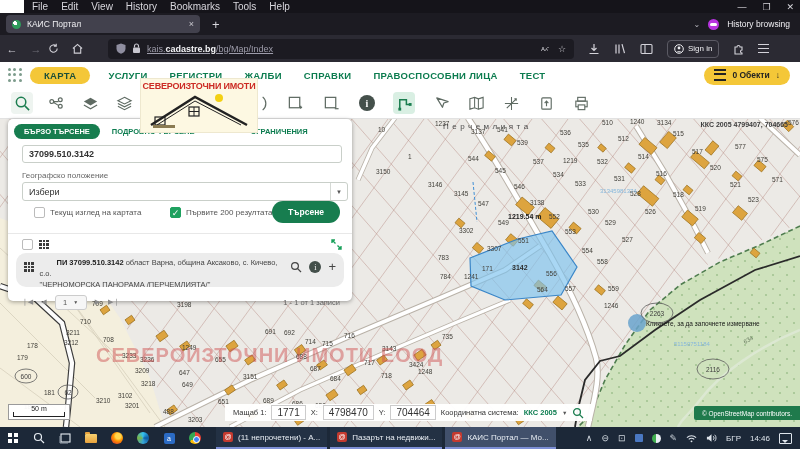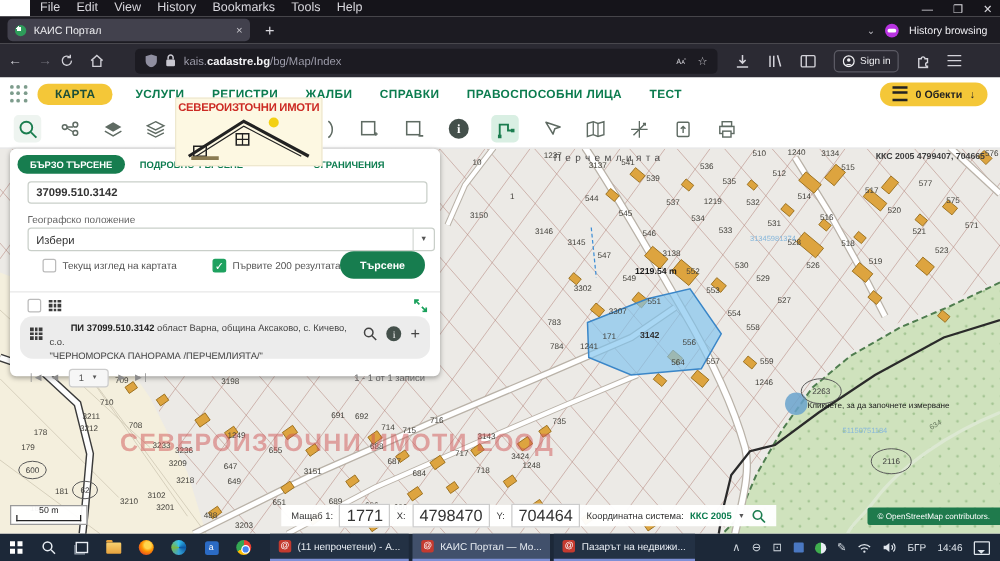--- a/index.html
+++ b/index.html
@@ -14,21 +14,21 @@
   #tab .cl{margin-left:auto;color:#c9c8ce;font-size:9px;}
   #newtab{color:#d8d7dd;font-size:13px;margin-left:12px;}
   #privwrap{margin-left:auto;display:flex;align-items:center;gap:8px;padding-right:10px;color:#f0eff3;font-size:8.5px;}
   #privwrap .chev{color:#b9b8bf;font-size:8px;}
   #privwrap .mask{width:11px;height:11px;border-radius:50%;background:#b833e1;display:inline-block;position:relative;}
   #privwrap .mask:after{content:"";position:absolute;left:2px;top:4px;width:7px;height:3px;border-radius:2px;background:#fff;}
   #navrow{left:0;top:35px;width:800px;height:27px;background:#2b2a33;display:flex;align-items:center;}
   .nbtn{color:#cfced5;font-size:11px;width:24px;text-align:center;}
   .nbtn.dim{color:#6f6e78;}
   #urlpill{margin-left:12px;width:450px;height:20px;background:#1c1b22;border-radius:4px;display:flex;align-items:center;padding:0 8px;gap:6px;}
-  #urlpill .utext{font-size:9px;color:#9d9caa;white-space:nowrap;}
+  #urlpill .utext{font-size:9px;color:#9d9caa;white-space:nowrap;text-decoration:underline;}
   #urlpill .utext b{color:#f4f4f7;font-weight:bold;}
   #urlpill .right{margin-left:auto;display:flex;gap:10px;color:#c9c8ce;font-size:9px;}
   #urlicons{margin-left:14px;display:flex;align-items:center;gap:14px;color:#d4d3da;}
   #signin{border:1px solid #5b5a64;border-radius:4px;height:16px;display:flex;align-items:center;gap:4px;padding:0 6px;font-size:8px;color:#efeff2;}
   svg.ic{display:block;}
   
   #sitehdr{left:0;top:62px;width:800px;height:26px;background:#fff;display:flex;align-items:center;border-bottom:1px solid #eee;z-index:20;}
   #appgrid{width:14px;height:14px;margin:0 8px 0 8px;display:grid;grid-template-columns:repeat(3,1fr);gap:2px;}
   #appgrid i{width:3px;height:3px;border-radius:50%;background:#7d9c8c;}
   .navitem{color:#0c7c4f;font-weight:bold;font-size:9.5px;letter-spacing:.3px;margin-right:22px;white-space:nowrap;}
@@ -79,21 +79,21 @@
   .ml.hl{font-size:7px;font-weight:bold;fill:#2c2c2c;}
   .ml.blu{fill:#86b7dc;font-size:6px;}
   .ml.rot{fill:#6b7d62;font-size:6px;}
   .mcirc{fill:none;stroke:#5a5a5a;stroke-width:.8;}
   .mct{font-size:6.5px;fill:#3c3c3c;text-anchor:middle;}
   #wmark{left:96px;top:344px;z-index:4;font-size:20px;font-weight:bold;color:rgba(208,85,85,.5);letter-spacing:1px;white-space:nowrap;}
   
   #scalebar{left:8px;top:404px;width:62px;height:16px;background:rgba(255,255,255,.95);border:1px solid #9a9a9a;z-index:6;font-size:7px;color:#222;text-align:center;box-sizing:border-box;}
   #scalebar .line{position:absolute;left:4px;right:4px;bottom:2px;height:4px;border-left:1px solid #222;border-right:1px solid #222;border-bottom:1px solid #222;}
   #statusbar{left:225px;top:404px;height:17px;background:rgba(255,255,255,.96);z-index:6;display:flex;align-items:center;gap:5px;padding:0 8px;font-size:7.5px;color:#333;}
-  .stbox{border:1px solid #ccc;background:#fff;padding:1px 5px;font-size:13px;color:#333;}
+  .stbox{border:1px solid #ccc;background:#fff;padding:1px 5px;font-size:10px;color:#333;}
   #crsval{color:#0c7c4f;font-weight:bold;}
   #osm{right:0;top:406px;height:14px;background:#1f7a4c;color:#fff;font-size:6.5px;display:flex;align-items:center;padding:0 8px;z-index:6;border-radius:2px 0 0 2px;}
   
   #taskbar{left:0;top:427px;width:800px;height:22px;background:#1c2838;z-index:50;display:flex;align-items:center;}
   .tkb{width:26px;height:22px;display:flex;align-items:center;justify-content:center;}
   .startgrid{display:grid;grid-template-columns:1fr 1fr;gap:1.5px;}
   .startgrid i{width:4.5px;height:4.5px;background:#fff;}
   .folder{width:12px;height:9px;background:linear-gradient(#f7d070,#e8a33d);border-radius:1px;position:relative;}
   .folder:before{content:"";position:absolute;left:0;top:-2px;width:5px;height:2px;background:#e8a33d;border-radius:1px 1px 0 0;}
   .ffx{width:12px;height:12px;border-radius:50%;background:radial-gradient(circle at 60% 35%,#ffd54d 0 25%,#ff9500 45%,#e8541f 75%);}
@@ -779,27 +779,27 @@
     <span class="tkb">
         <span class="bluapp">a</span>
       </span>
     <span class="tkb">
         <span class="chrome"></span>
       </span>
     <span class="appbtn" style="margin-left:8px;">
         <span class="aico">@</span>
         <span>(11 непрочетени) - А...</span>
       </span>
+    <span class="appbtn" style="margin-left:3px;">
+        <span class="aico">@</span>
+        <span>Пазарът на недвижи...</span>
+      </span>
     <span class="appbtn active" style="margin-left:3px;">
         <span class="aico">@</span>
         <span>КАИС Портал — Мо...</span>
-      </span>
-    <span class="appbtn" style="margin-left:3px;">
-        <span class="aico">@</span>
-        <span>Пазарът на недвижи...</span>
       </span>
     <span id="tray">
       <span class="g">∧</span>
       <span class="g">⊖</span>
       <span class="g">⊡</span>
       <span style="width:8px;height:8px;background:#4a78c2;display:inline-block;border-radius:1px;"></span>
       <span style="width:9px;height:9px;border-radius:50%;background:linear-gradient(90deg,#3fae4e 50%,#e9eef3 50%);display:inline-block;"></span>
       <span class="g">✎</span>
       <svg class="ic" width="11" height="9" viewBox="0 0 12 9">
           <path d="M1 3.5a7 7 0 0 1 10 0M3 5.5a4.2 4.2 0 0 1 6 0" fill="none" stroke="#dfe5ec" stroke-width="1.1"></path>

